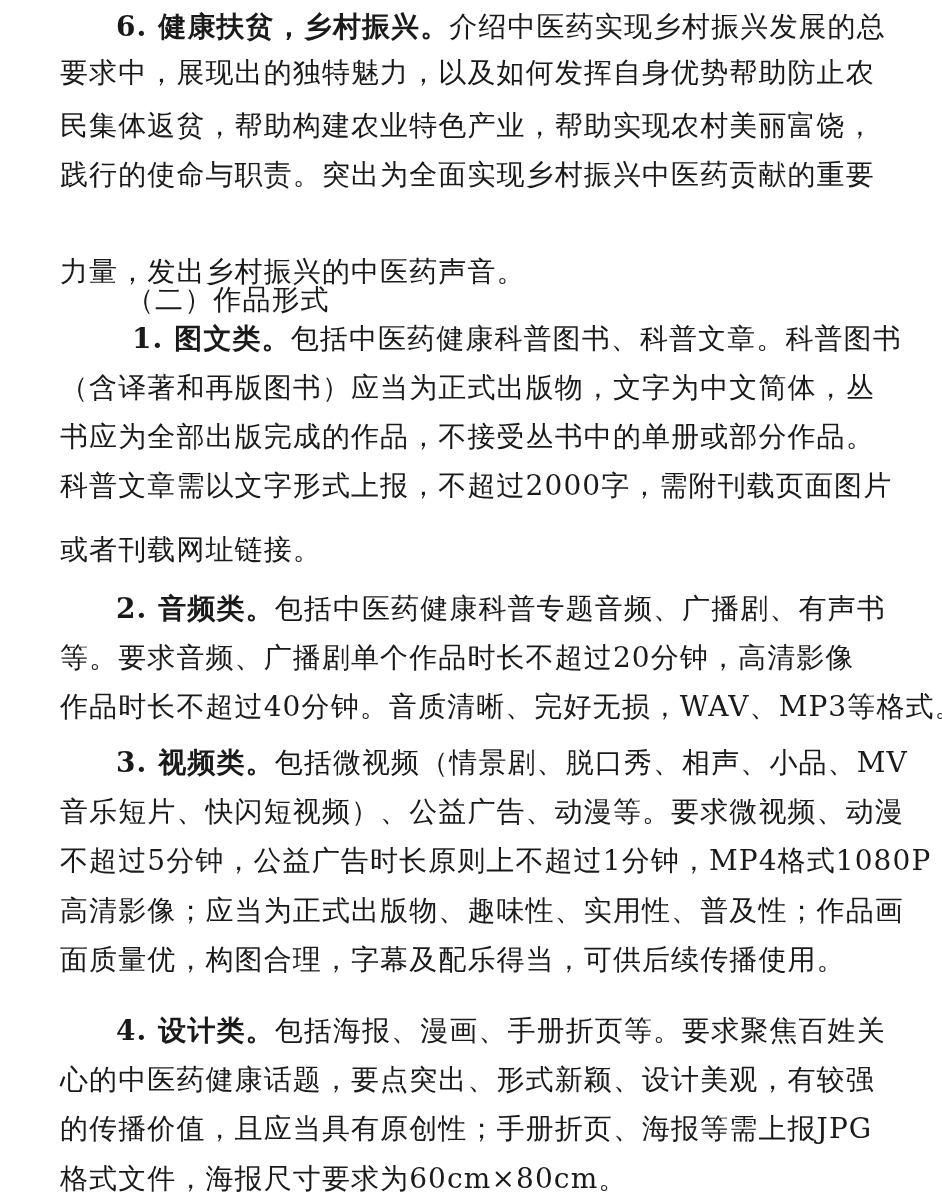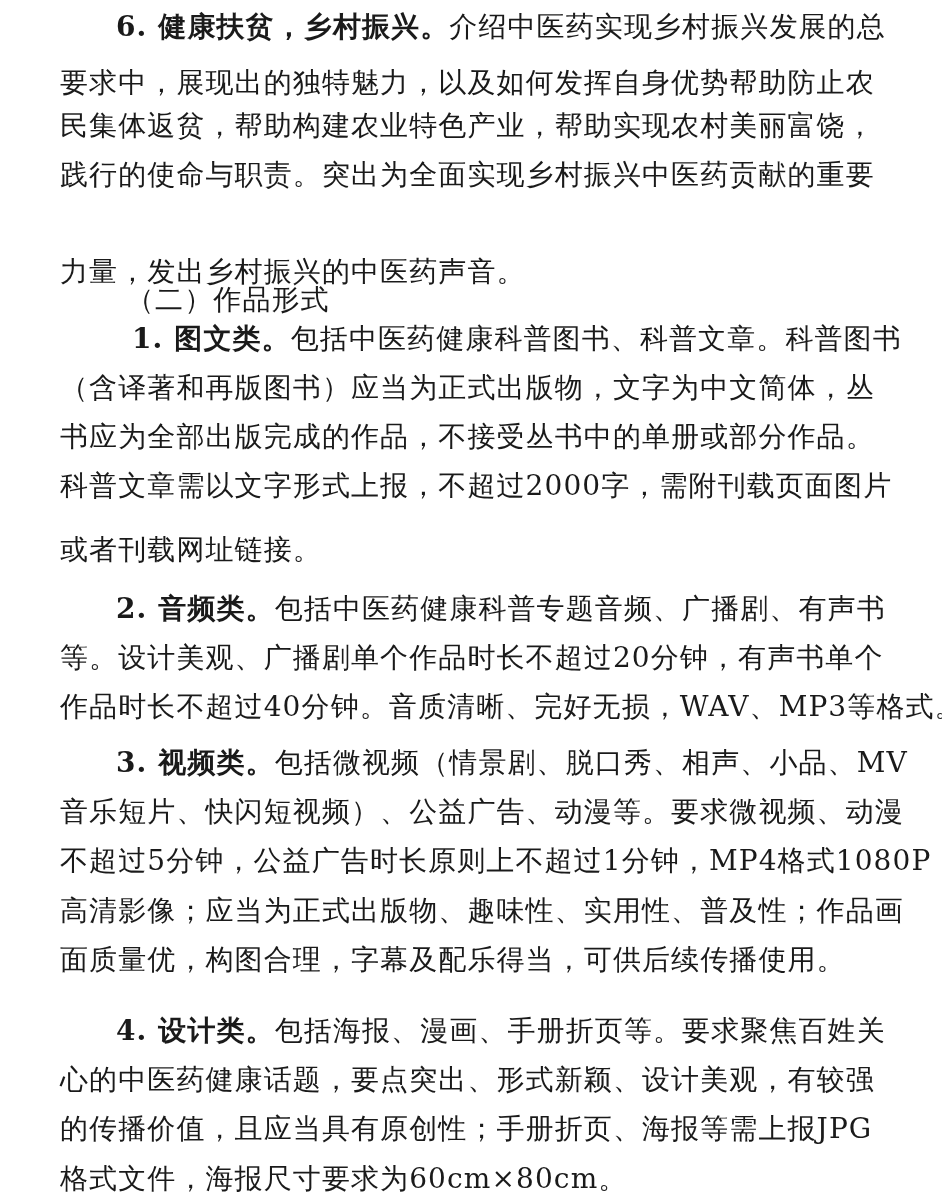--- a/index.html
+++ b/index.html
@@ -36,21 +36,21 @@
   </style>
 </head>
 <body>
 
 <div class="page">
 
   <div>
     <div class="line indent" style="top:2px;">
       <span class="bold">6. 健康扶贫，乡村振兴。</span><span>介绍中医药实现乡村振兴发展的总</span>
     </div>
-    <div class="line" style="top:58px;">要求中，展现出的独特魅力，以及如何发挥自身优势帮助防止农</div>
+    <div class="line" style="top:48px;">要求中，展现出的独特魅力，以及如何发挥自身优势帮助防止农</div>
     <div class="line" style="top:101px;">民集体返贫，帮助构建农业特色产业，帮助实现农村美丽富饶，</div>
     <div class="line" style="top:150px;">践行的使命与职责。突出为全面实现乡村振兴中医药贡献的重要</div>
     <div class="line" style="top:199px;margin-top:48px;">力量，发出乡村振兴的中医药声音。</div>
   </div>
 
   <div class="line heading-indent" style="top:275px;">（二）作品形式</div>
 
   <div>
     <div class="line indent" style="top:314px;margin-left:16px;">
       <span class="bold">1. 图文类。</span><span>包括中医药健康科普图书、科普文章。科普图书</span>
@@ -58,21 +58,21 @@
     <div class="line" style="top:363px;">（含译著和再版图书）应当为正式出版物，文字为中文简体，丛</div>
     <div class="line" style="top:412px;">书应为全部出版完成的作品，不接受丛书中的单册或部分作品。</div>
     <div class="line" style="top:461px;">科普文章需以文字形式上报，不超过2000字，需附刊载页面图片</div>
     <div class="line" style="top:525px;text-align:right;">或者刊载网址链接。</div>
   </div>
 
   <div>
     <div class="line indent" style="top:584px;">
       <span class="bold">2. 音频类。</span><span>包括中医药健康科普专题音频、广播剧、有声书</span>
     </div>
-    <div class="line" style="top:633px;">等。设计美观、广播剧单个作品时长不超过20分钟，有声书单个</div>
+    <div class="line" style="top:633px;">等。要求音频、广播剧单个作品时长不超过20分钟，高清影像</div>
     <div class="line" style="top:682px;">作品时长不超过40分钟。音质清晰、完好无损，WAV、MP3等格式。</div>
   </div>
 
   <div>
     <div class="line indent" style="top:738px;">
       <span class="bold">3. 视频类。</span><span>包括微视频（情景剧、脱口秀、相声、小品、MV</span>
     </div>
     <div class="line" style="top:787px;">音乐短片、快闪短视频）、公益广告、动漫等。要求微视频、动漫</div>
     <div class="line" style="top:836px;">不超过5分钟，公益广告时长原则上不超过1分钟，MP4格式1080P</div>
     <div class="line" style="top:886px;">高清影像；应当为正式出版物、趣味性、实用性、普及性；作品画</div>

